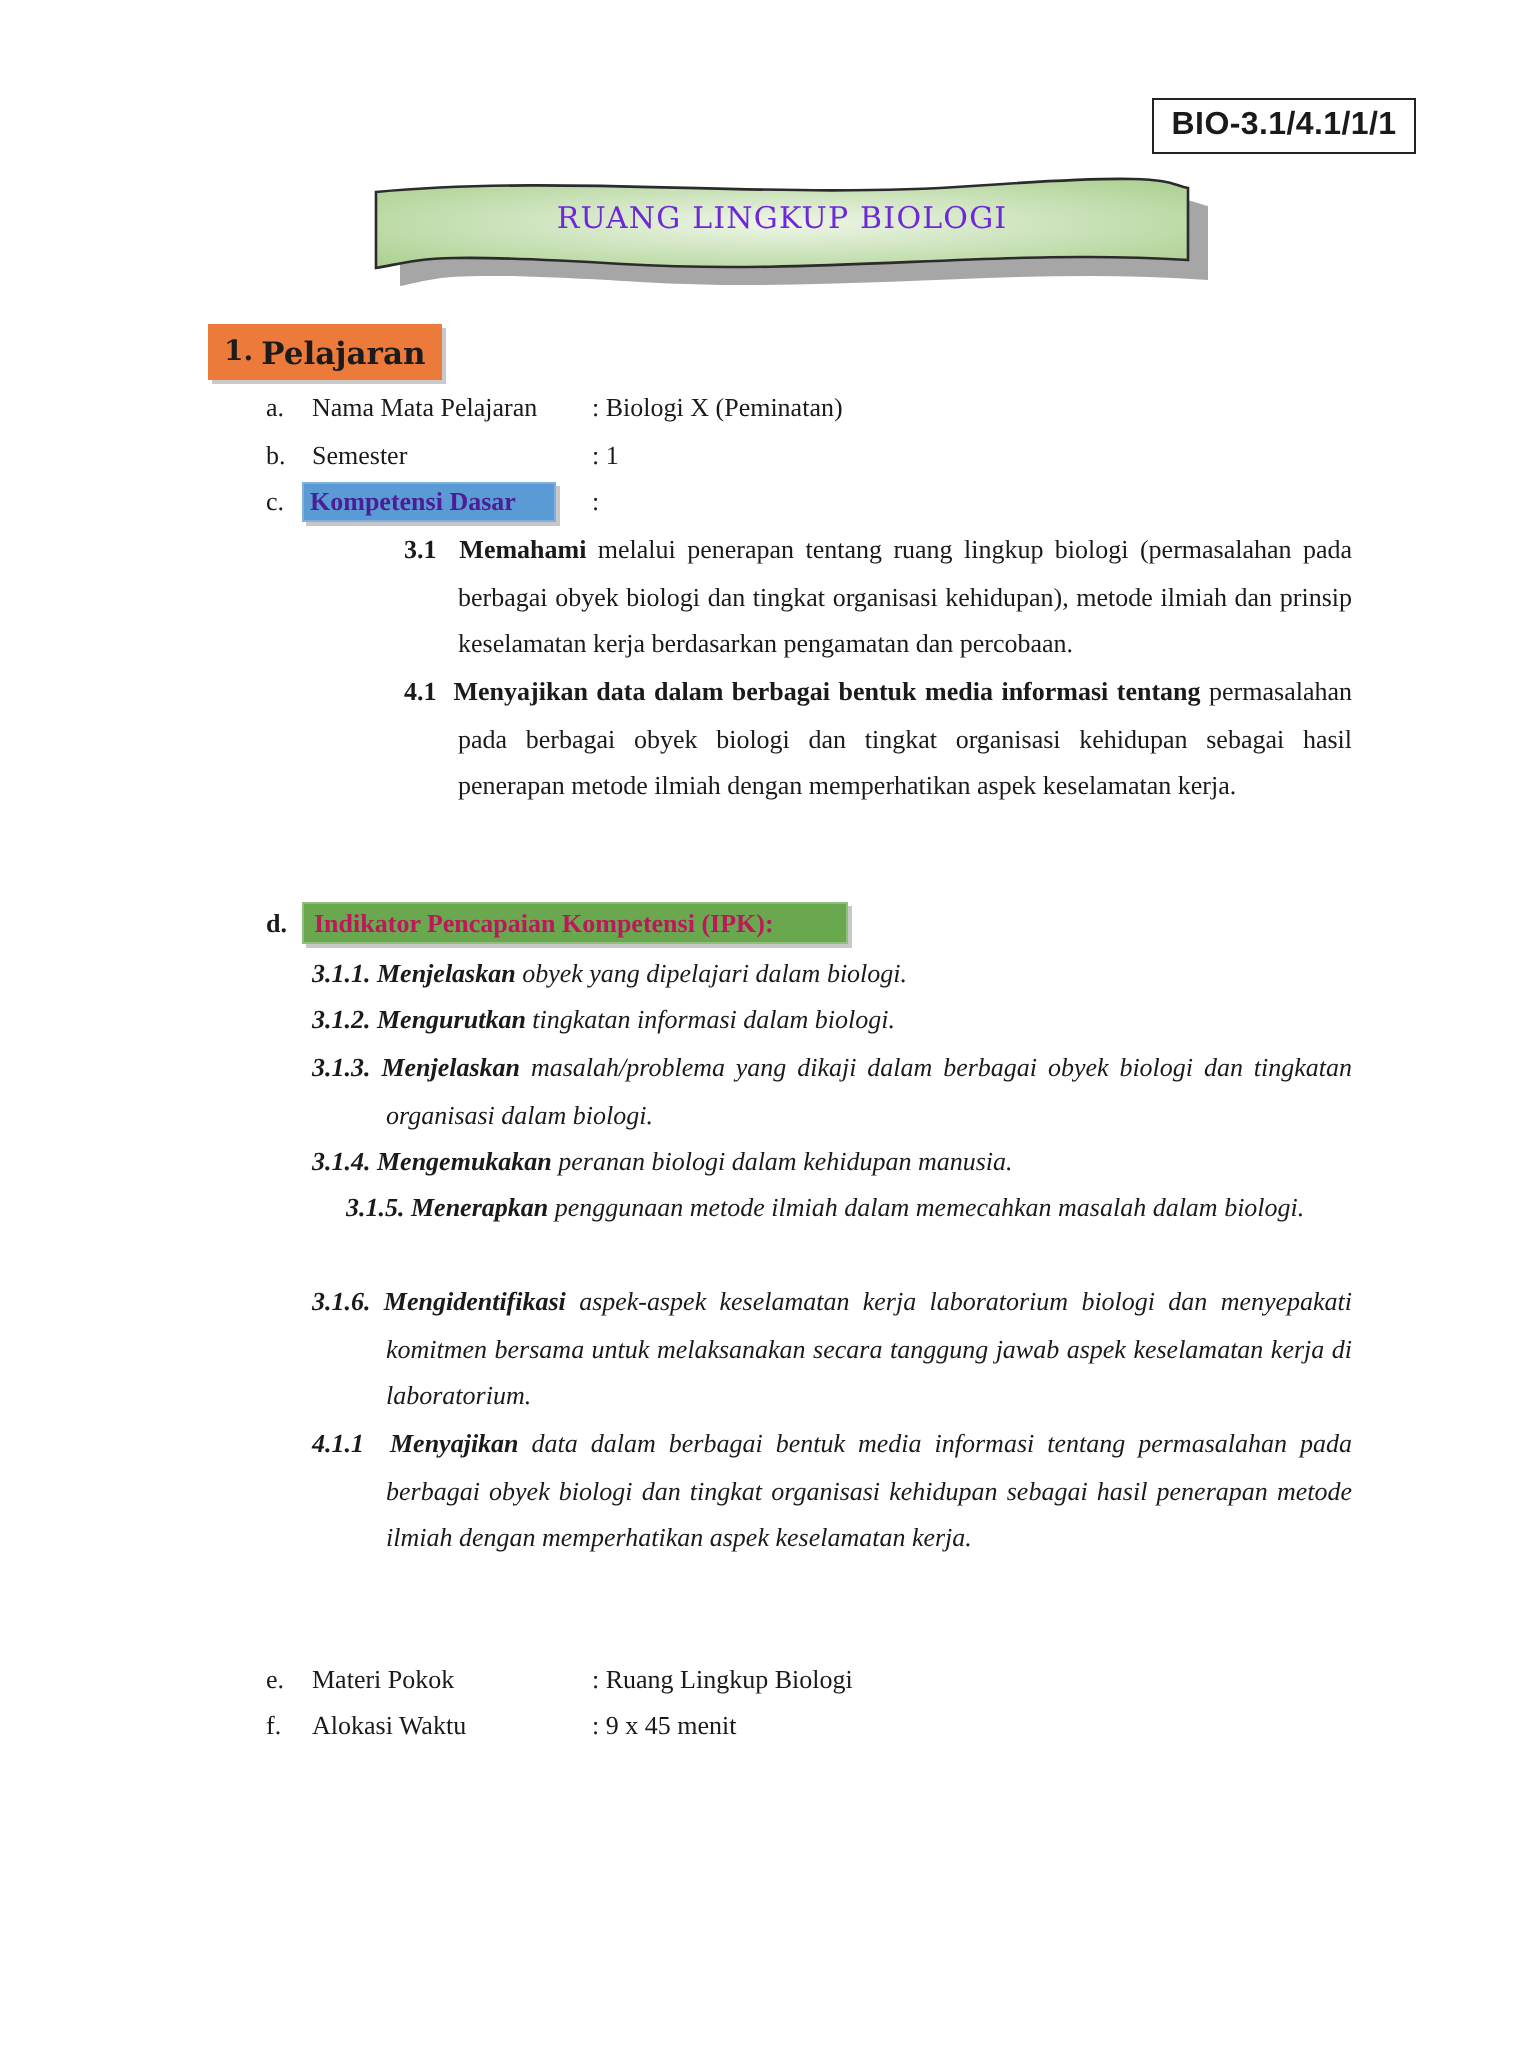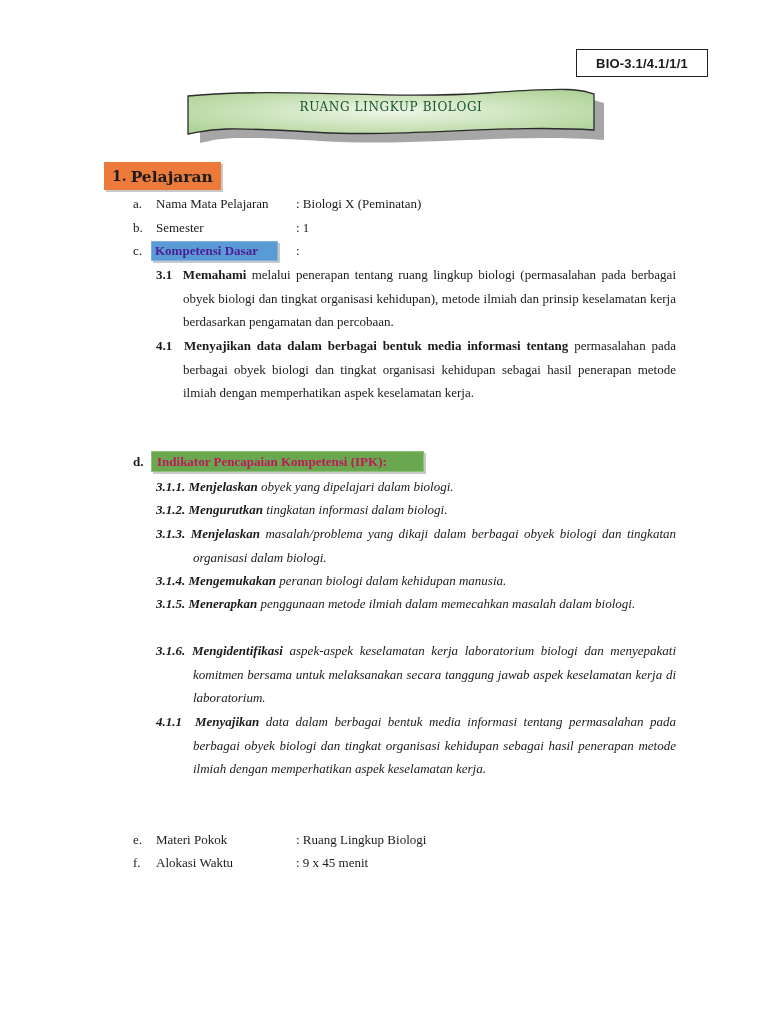--- a/index.html
+++ b/index.html
@@ -3,28 +3,28 @@
 <meta charset="utf-8">
 <style>
   html, body { margin:0; padding:0; }
   body {
     width:768px; height:1024px; background:#ffffff; position:relative; overflow:hidden;
     font-family:"Liberation Serif", "DejaVu Serif", serif; color:#1a1a1a;
   }
   .code-box {
     position:absolute; left:576px; top:49px; width:132px; height:28px;
     border:1.5px solid #222; box-sizing:border-box; background:#fff;
-    font-family:"Liberation Sans", sans-serif; font-size:13px; font-weight:bold;
+    font-family:"Liberation Sans", sans-serif; font-size:16px; font-weight:bold;
     display:flex; align-items:center; justify-content:center; letter-spacing:0.2px;
   }
   .banner-wrap { position:absolute; left:186px; top:88px; width:416px; height:56px; }
   .banner-wrap svg { position:absolute; left:0; top:0; }
   .banner-title {
     position:absolute; left:0; top:12px; width:410px; text-align:center;
-    font-family:"DejaVu Serif", serif; font-size:12px; letter-spacing:0.6px; color:#14532d;
+    font-family:"DejaVu Serif", serif; font-size:15px; letter-spacing:0.6px; color:#6d28d9;
   }
   .sec-heading {
     position:absolute; left:104px; top:162px; height:28px; padding:0 8px;
     background:#ec7a3a; box-shadow:2px 2px 0 #c9c9c9;
     font-family:"DejaVu Serif", serif; font-weight:bold; font-size:15.5px; color:#1b1b1b;
     display:flex; align-items:center; gap:4px;
   }
   .sec-heading .num { font-size:14px; }
   .row { position:absolute; font-size:13px; line-height:16px; white-space:nowrap; }
   .letter { position:absolute; left:133px; }
@@ -39,21 +39,21 @@
     background:#6aa84f; box-shadow:2px 2px 0 #c8c8c8; border:1px solid #8fc07a; box-sizing:border-box;
   }
   .bold { font-weight:bold; }
   .para {
     position:absolute; font-size:13px; line-height:23.5px; text-align:justify;
     font-family:"Liberation Serif", serif;
   }
   .kd { left:156px; width:520px; }
   .ipk { left:156px; width:520px; }
   .hang { padding-left:37px; text-indent:-37px;font-style:italic; }
-  .hang-kd { padding-left:27px; text-indent:-27px; }
+  .hang-kd { padding-left:27px; text-indent:-27px;margin-left:46px; }
 </style>
 </head>
 <body>
 
 <div class="code-box">BIO-3.1/4.1/1/1</div>
 
 <div class="banner-wrap">
   <svg width="420" height="56" viewBox="0 0 420 56">
     <defs>
       <radialGradient id="bg" cx="50%" cy="50%" r="70%">
@@ -110,21 +110,21 @@
 </div>
 <div class="para ipk" style="top:498px;">
   <div class="hang"><span class="bold">3.1.2.</span>&nbsp;<span class="bold">Mengurutkan</span><span> tingkatan informasi dalam biologi.</span></div>
 </div>
 <div class="para ipk" style="top:522px;">
   <div class="hang"><span class="bold">3.1.3.</span>&nbsp;<span class="bold">Menjelaskan</span><span> masalah/problema yang dikaji dalam berbagai obyek biologi dan tingkatan organisasi dalam biologi.</span></div>
 </div>
 <div class="para ipk" style="top:569px;">
   <div class="hang"><span class="bold">3.1.4.</span>&nbsp;<span class="bold">Mengemukakan</span><span> peranan biologi dalam kehidupan manusia.</span></div>
 </div>
-<div class="para ipk" style="top:592px;">
+<div class="para ipk" style="top:592px;margin-left:17px;">
   <div class="hang"><span class="bold">3.1.5.</span>&nbsp;<span class="bold">Menerapkan</span><span>  penggunaan metode ilmiah dalam memecahkan masalah dalam biologi.</span></div>
 </div>
 <div class="para ipk" style="top:639px;">
   <div class="hang"><span class="bold">3.1.6.</span>&nbsp;<span class="bold">Mengidentifikasi</span><span> aspek-aspek keselamatan kerja laboratorium biologi dan menyepakati komitmen bersama untuk melaksanakan secara tanggung jawab aspek keselamatan kerja di laboratorium.</span></div>
 </div>
 <div class="para ipk" style="top:710px;">
   <div class="hang"><span class="bold">4.1.1</span>&nbsp;&nbsp;<span class="bold">Menyajikan</span><span> data dalam berbagai bentuk media informasi tentang permasalahan pada berbagai obyek biologi dan tingkat organisasi kehidupan sebagai hasil penerapan metode ilmiah dengan memperhatikan aspek keselamatan kerja.</span></div>
 </div>
 
 <div class="row" style="top:832px;left:0;width:768px;">

